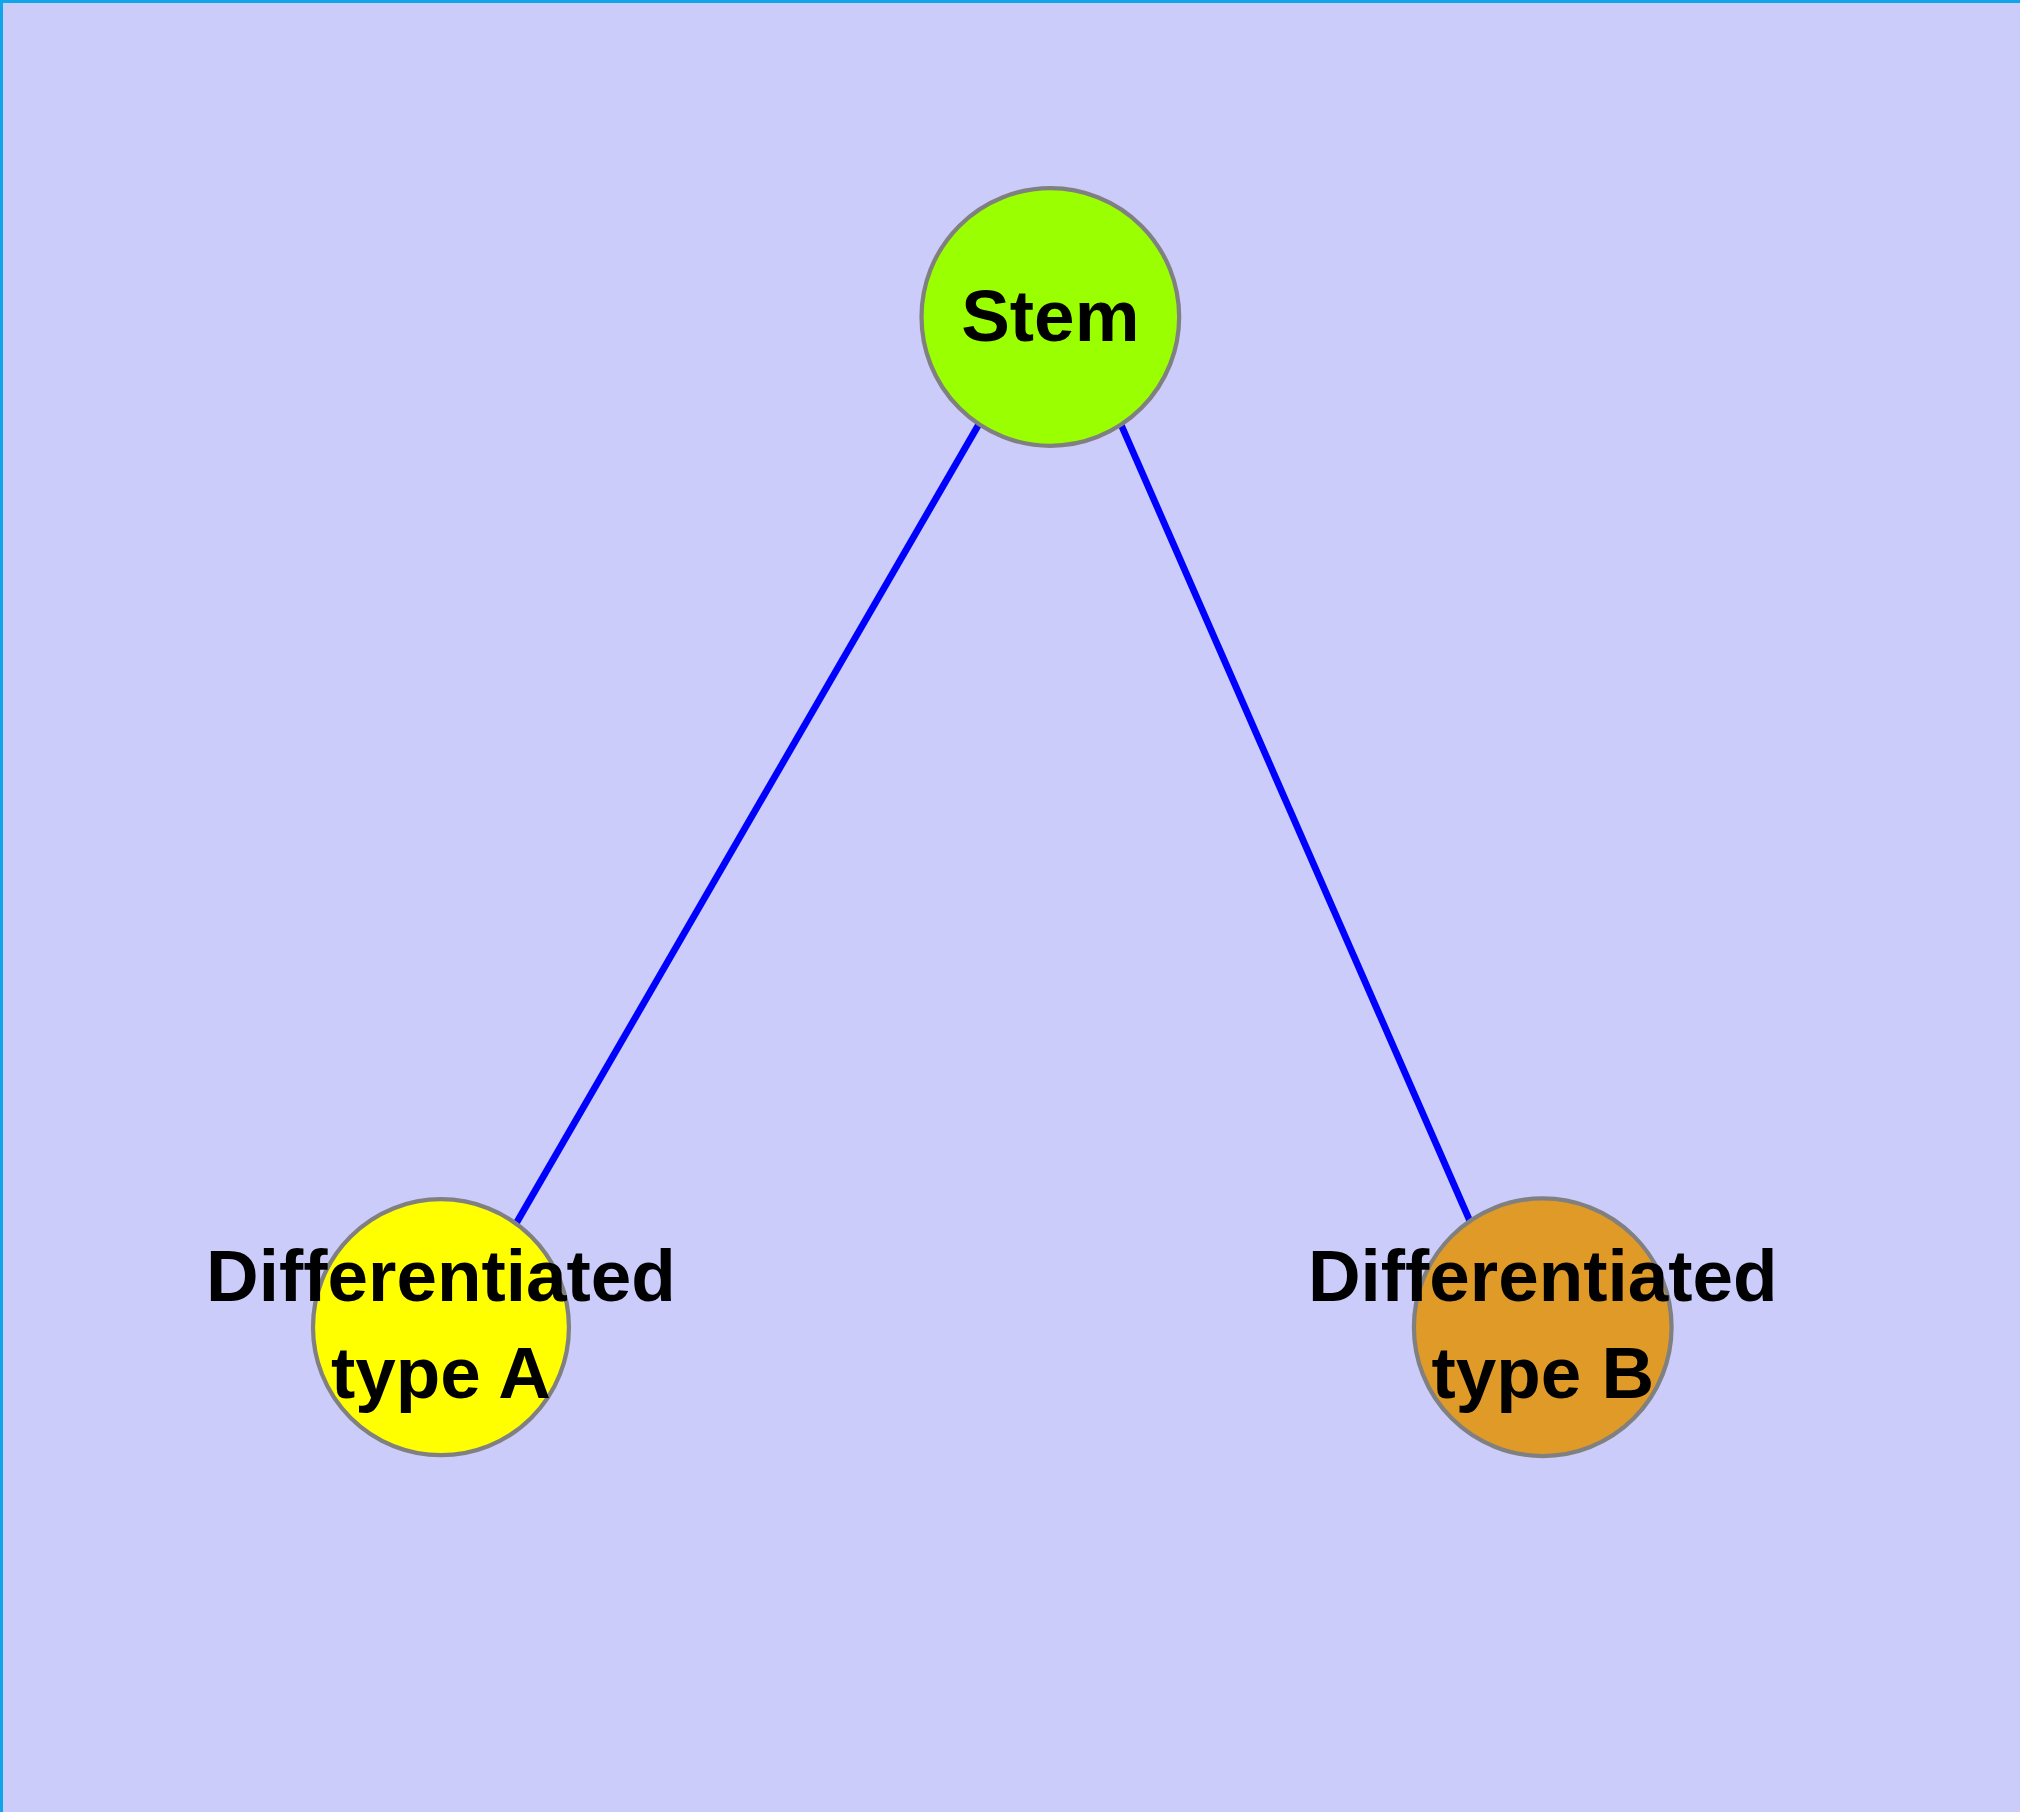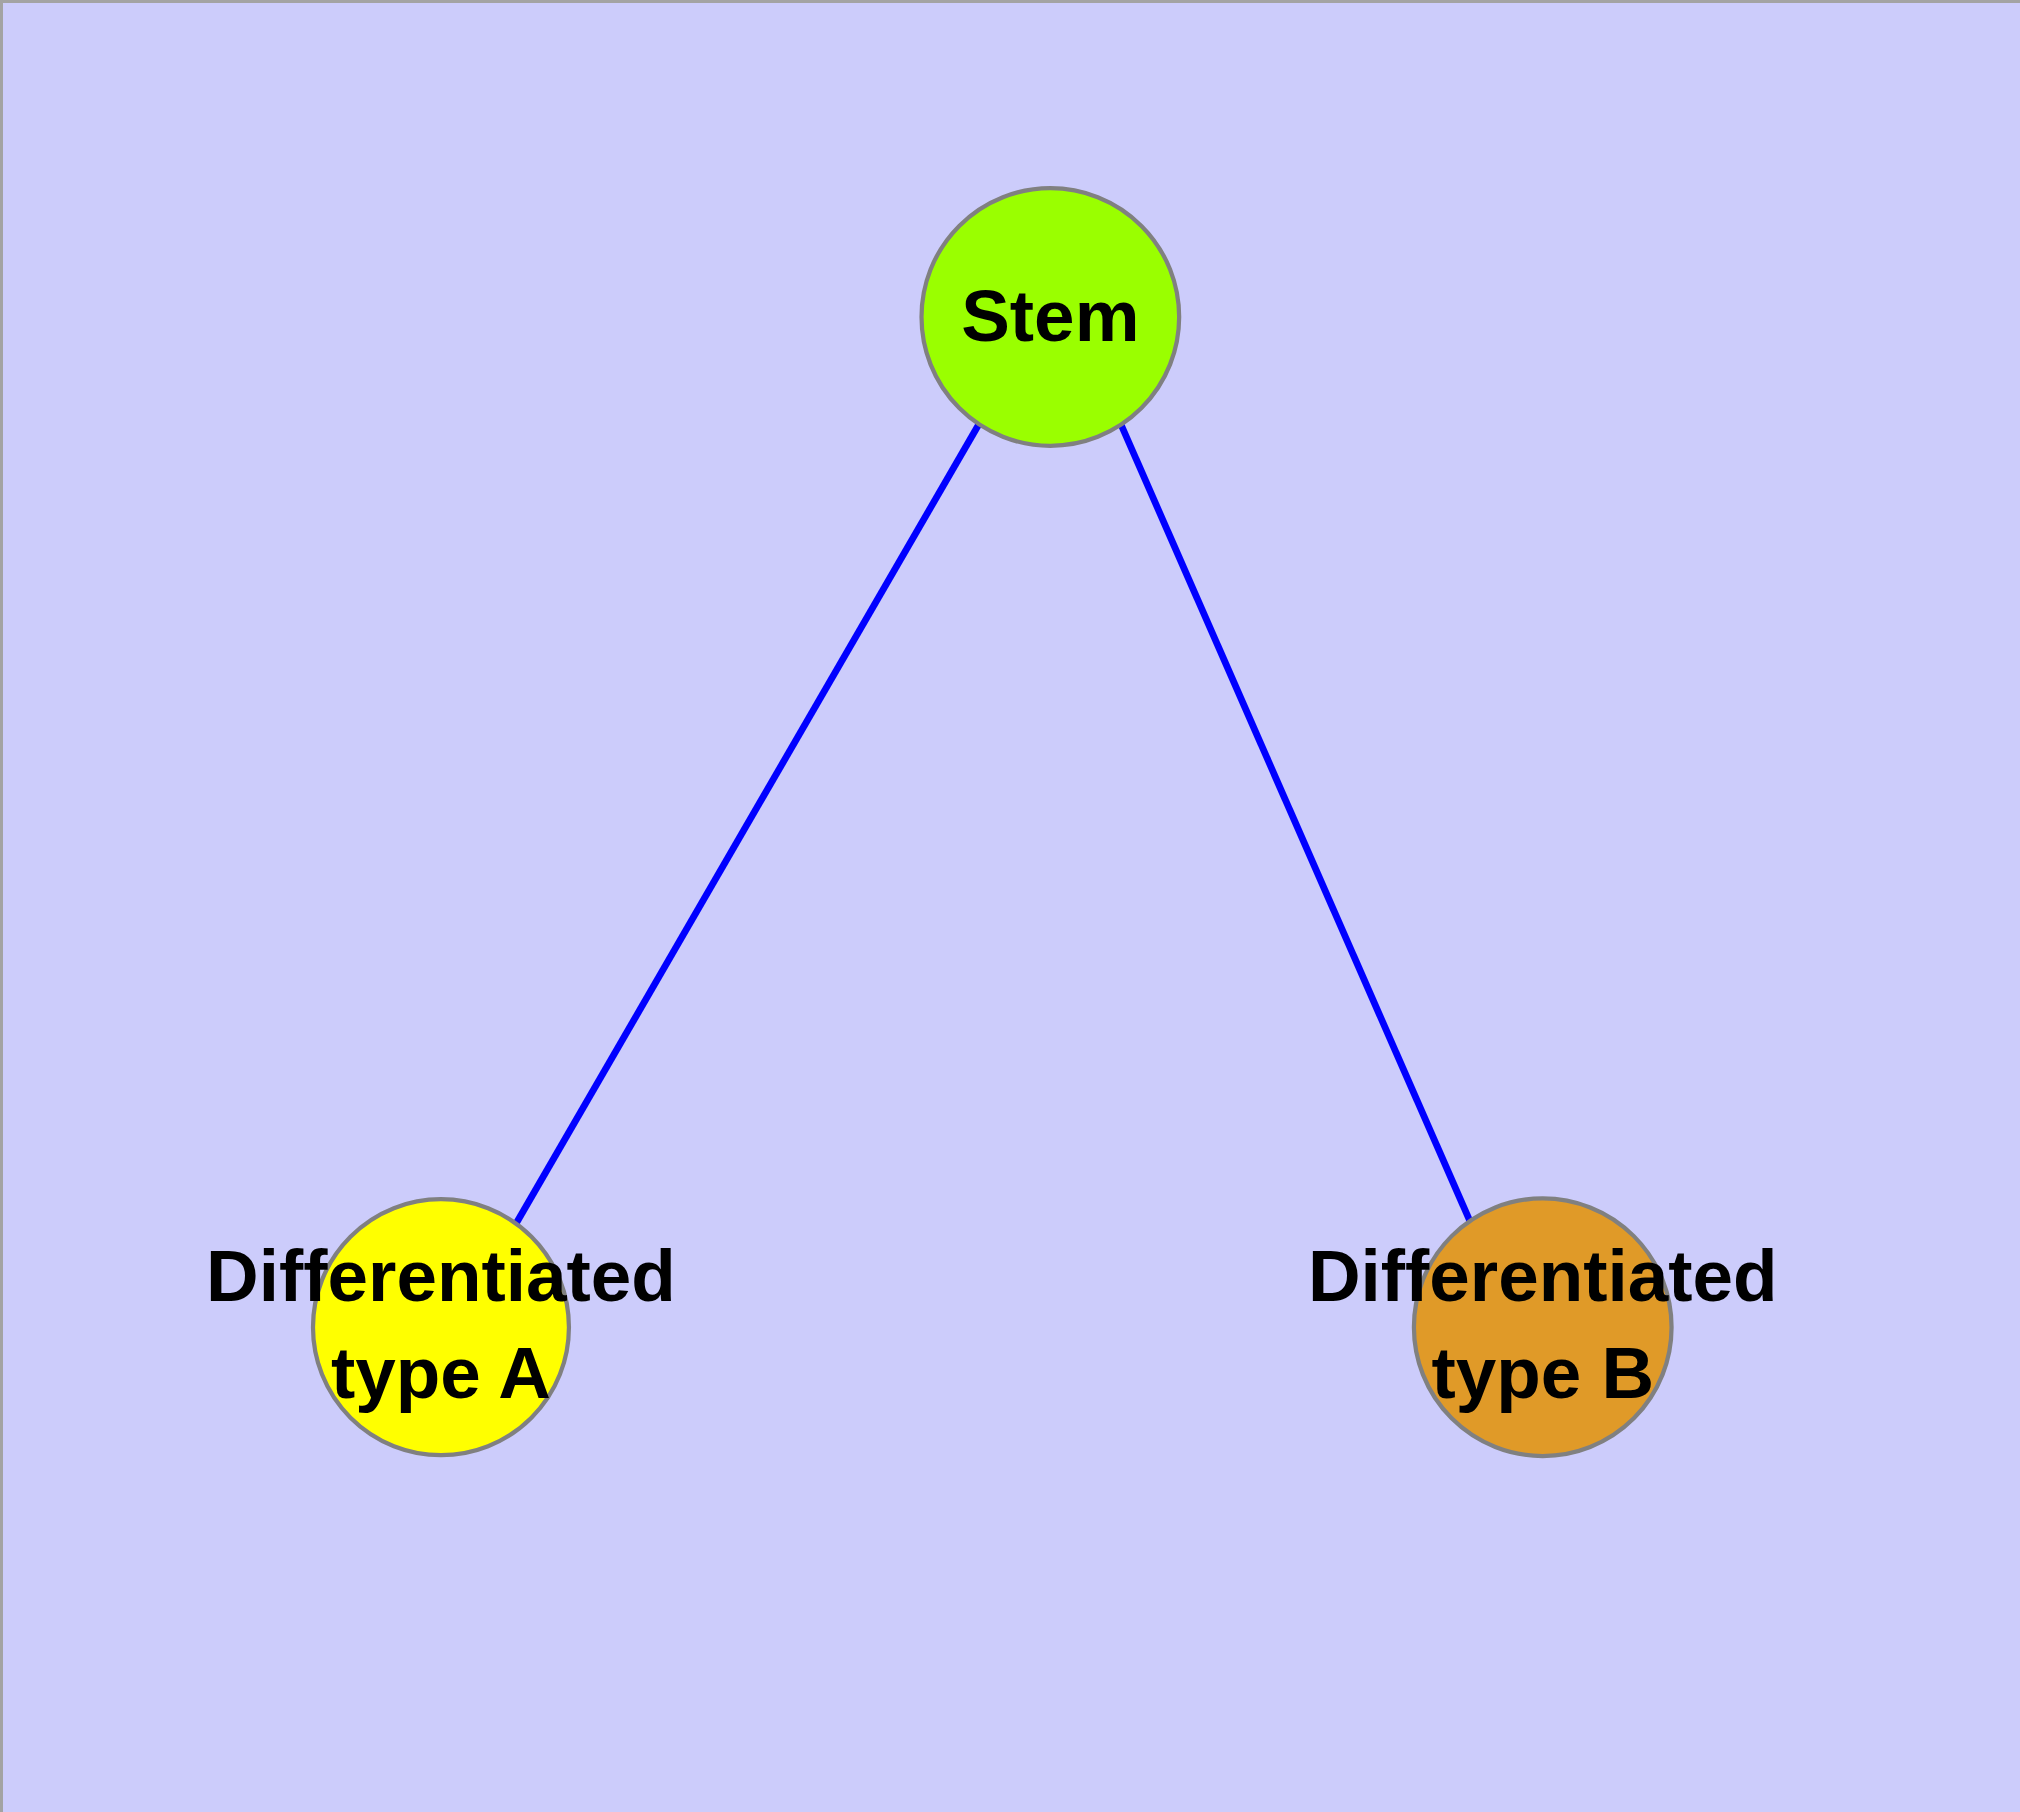--- a/index.html
+++ b/index.html
@@ -5,21 +5,21 @@
 <style>
   html, body {
     margin: 0;
     padding: 0;
     background: #ffffff;
   }
   #canvas {
     position: relative;
     width: 2021px;
     height: 1812px;
-    background: #a3a3a3;
+    background: #0ea5e9;
     overflow: hidden;
     font-family: "Liberation Sans", "DejaVu Sans", sans-serif;
   }
   #plot-area {
     position: absolute;
     left: 3.4px;
     top: 3.4px;
     width: 2017px;
     height: 1809px;
     background: #ccccfb;

